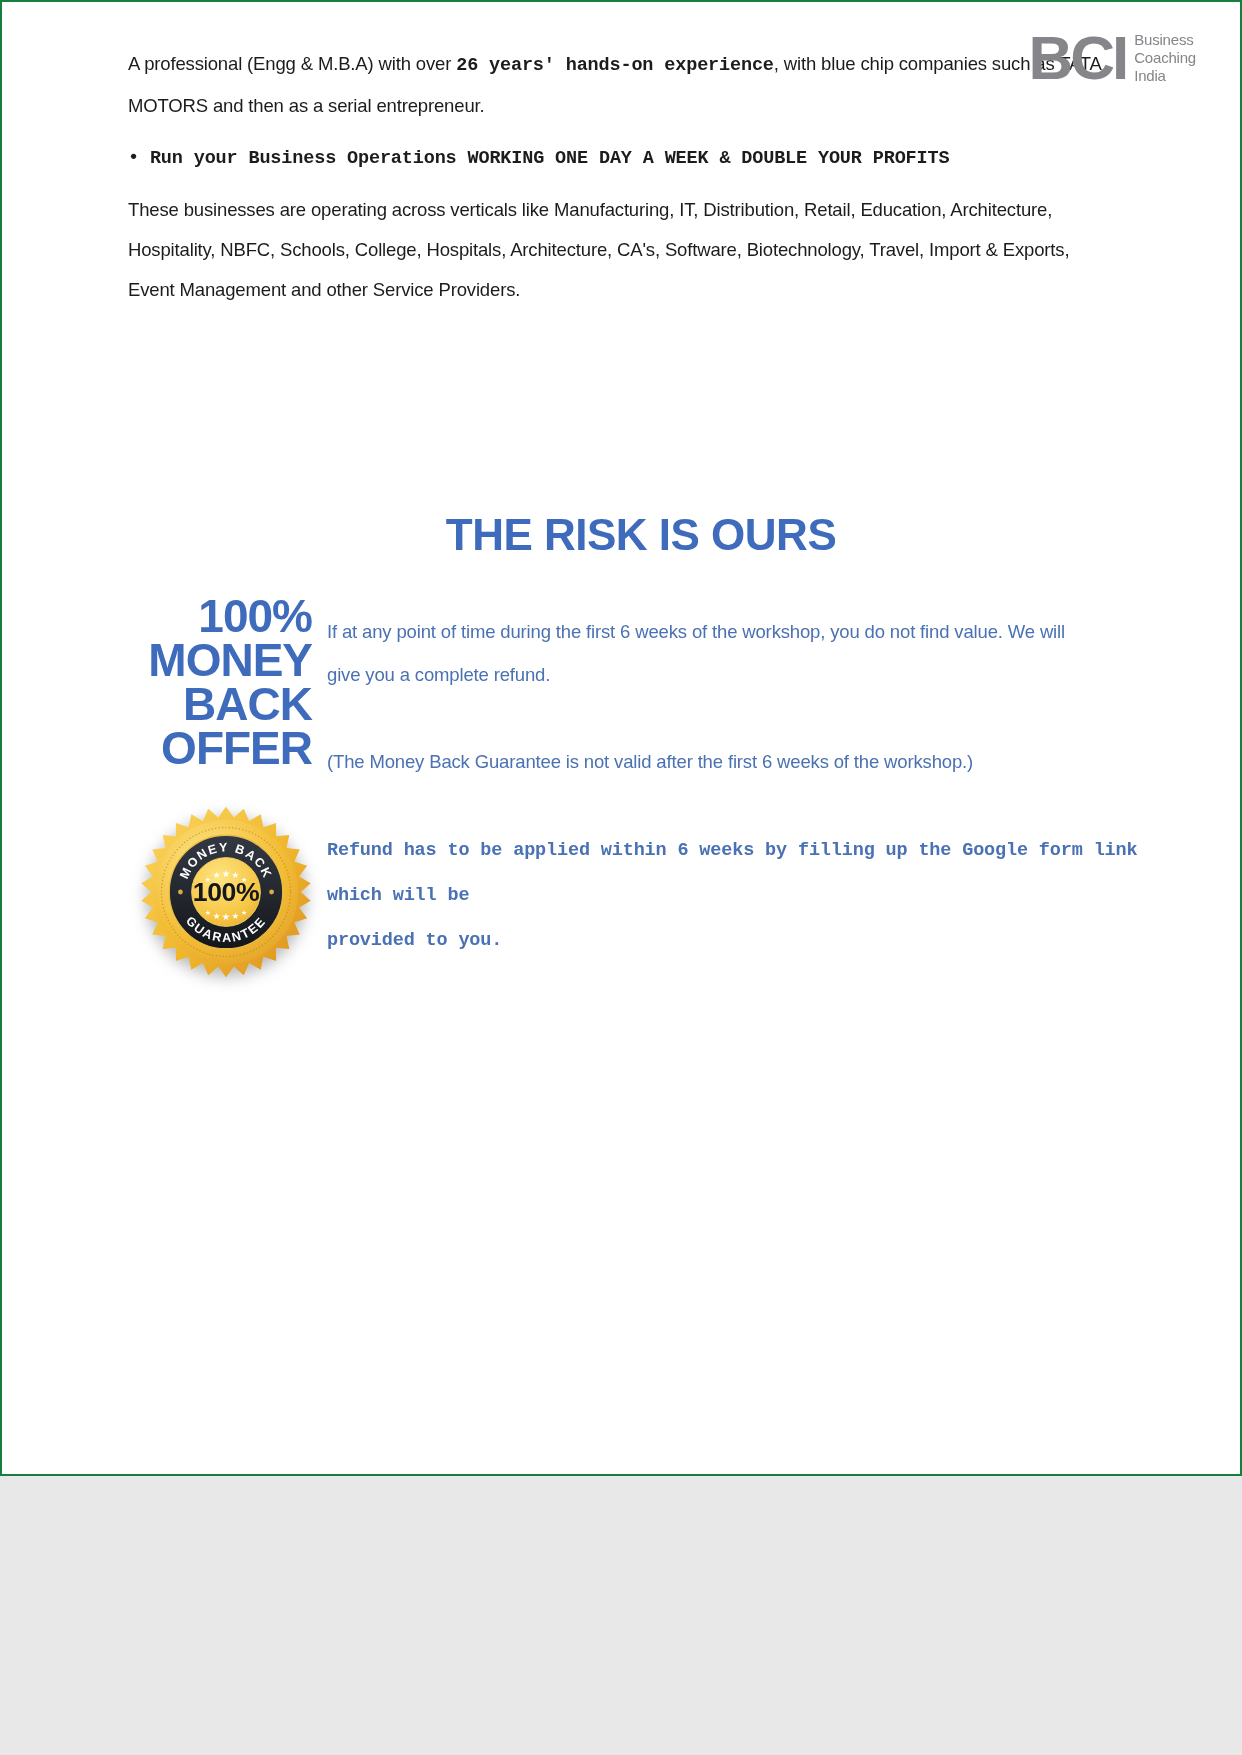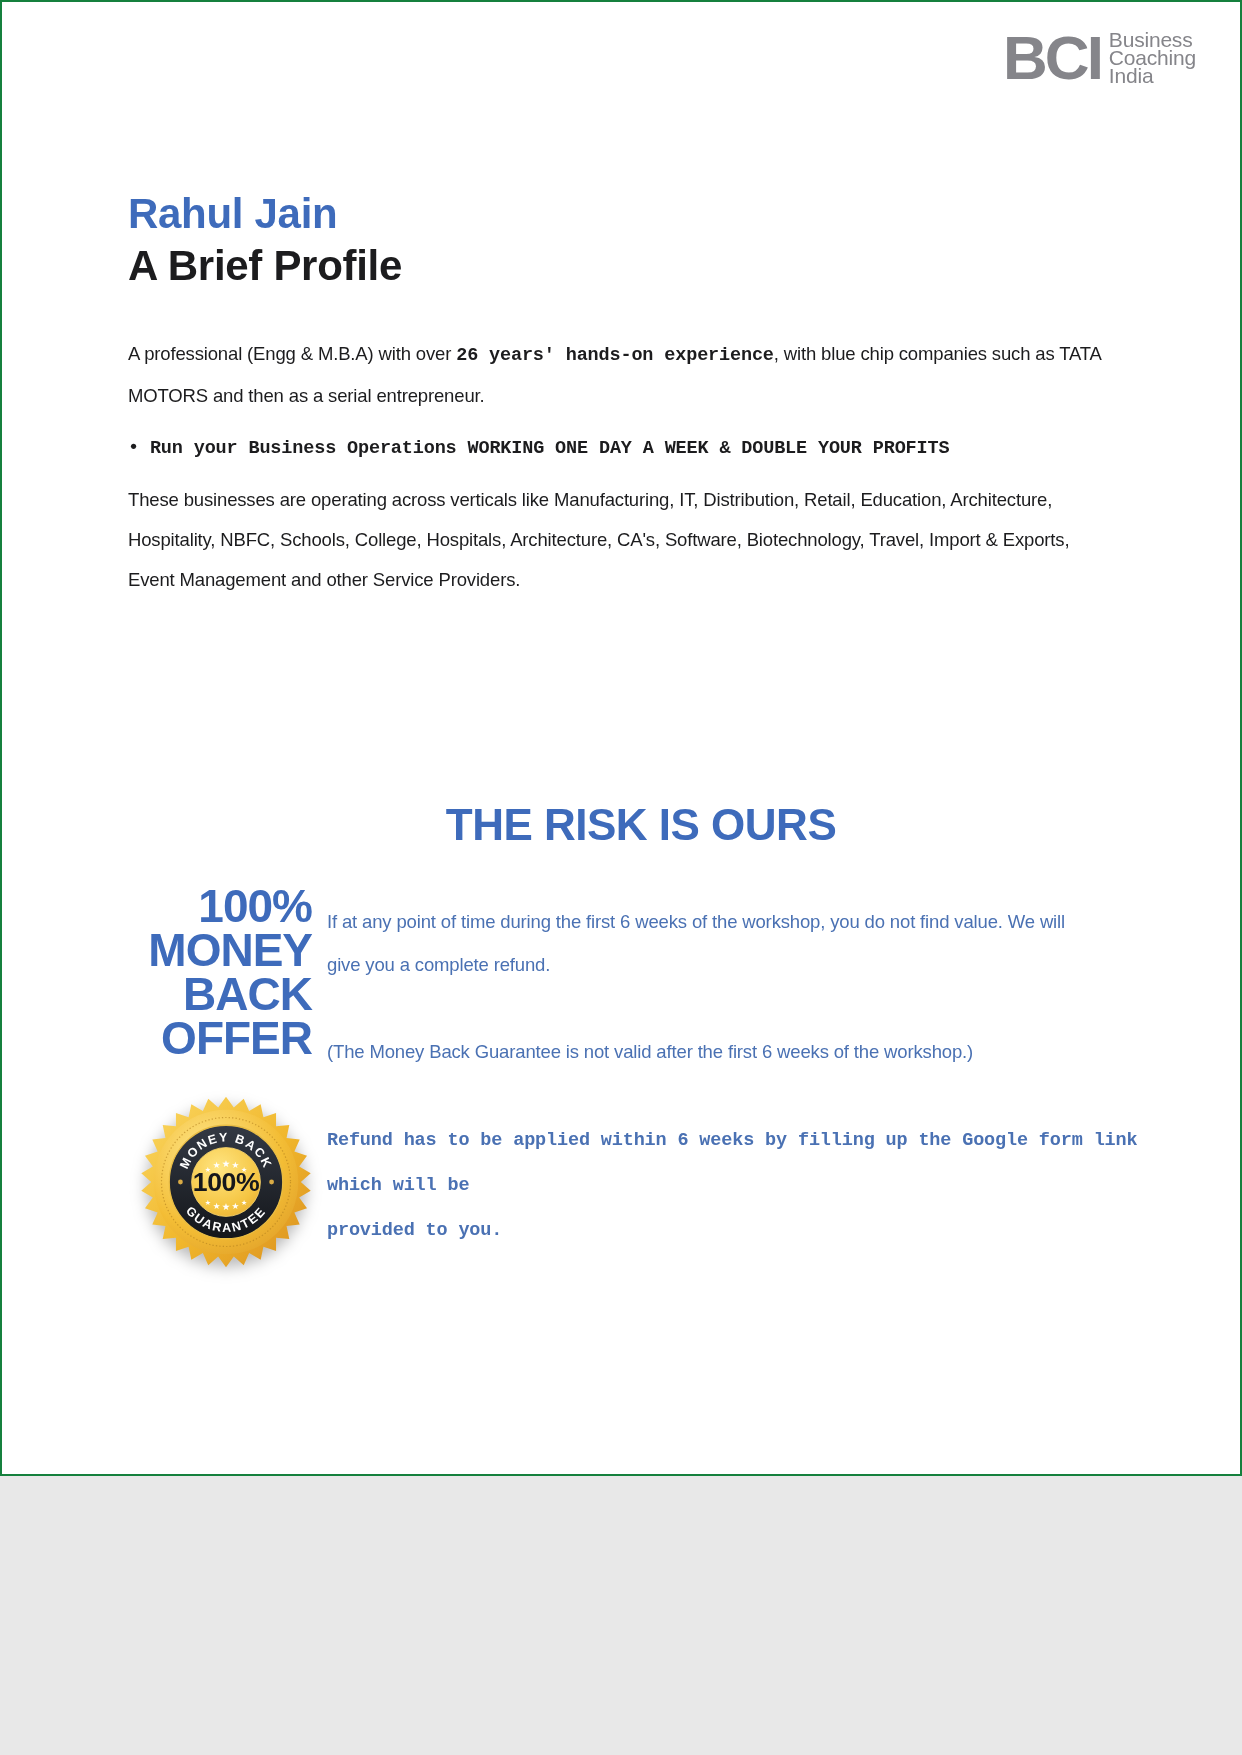--- a/index.html
+++ b/index.html
@@ -17,21 +17,21 @@
   .logo{
     position:absolute;top:24px;right:44px;
     display:flex;align-items:center;
     color:var(--logo-gray);
   }
   .logo-monogram{
     font-size:62px;font-weight:700;letter-spacing:-3px;line-height:64px;
   }
   .logo-name{
     margin-left:8px;
-    font-size:21px;font-weight:500;line-height:18px;
+    font-size:15px;font-weight:500;line-height:18px;
     letter-spacing:-0.2px;
   }
   
   .content{padding:0 86px;}
   .profile-titles{margin-top:186px;}
   .page-title{
     margin:0;font-size:42px;font-weight:600;line-height:52px;
     color:var(--accent-blue);letter-spacing:-0.3px;
   }
   .page-subtitle{
@@ -88,24 +88,20 @@
 
 <div class="page">
 
   <div class="logo">
     <div class="logo-monogram">BCI</div>
     <div class="logo-name">Business<br>Coaching<br>India</div>
   </div>
 
   <div class="content">
 
-    <div class="profile-titles">
-      <h1 class="page-title">Rahul Jain</h1>
-      <h2 class="page-subtitle">A Brief Profile</h2>
-    </div>
 
     <div class="profile-text">
       <p><span>A professional (Engg &amp; M.B.A) with over </span><span class="b">26 years' hands-on experience</span><span>, with blue chip companies such as TATA
 MOTORS and then as a serial entrepreneur.</span></p>
       <p><span class="b">• Run your Business Operations WORKING ONE DAY A WEEK &amp; DOUBLE YOUR PROFITS</span></p>
       <p><span>These businesses are operating across verticals like Manufacturing, IT, Distribution, Retail, Education, Architecture,
 Hospitality, NBFC, Schools, College, Hospitals, Architecture, CA's, Software, Biotechnology, Travel, Import &amp; Exports,
 Event Management and other Service Providers.</span></p>
     </div>
 

